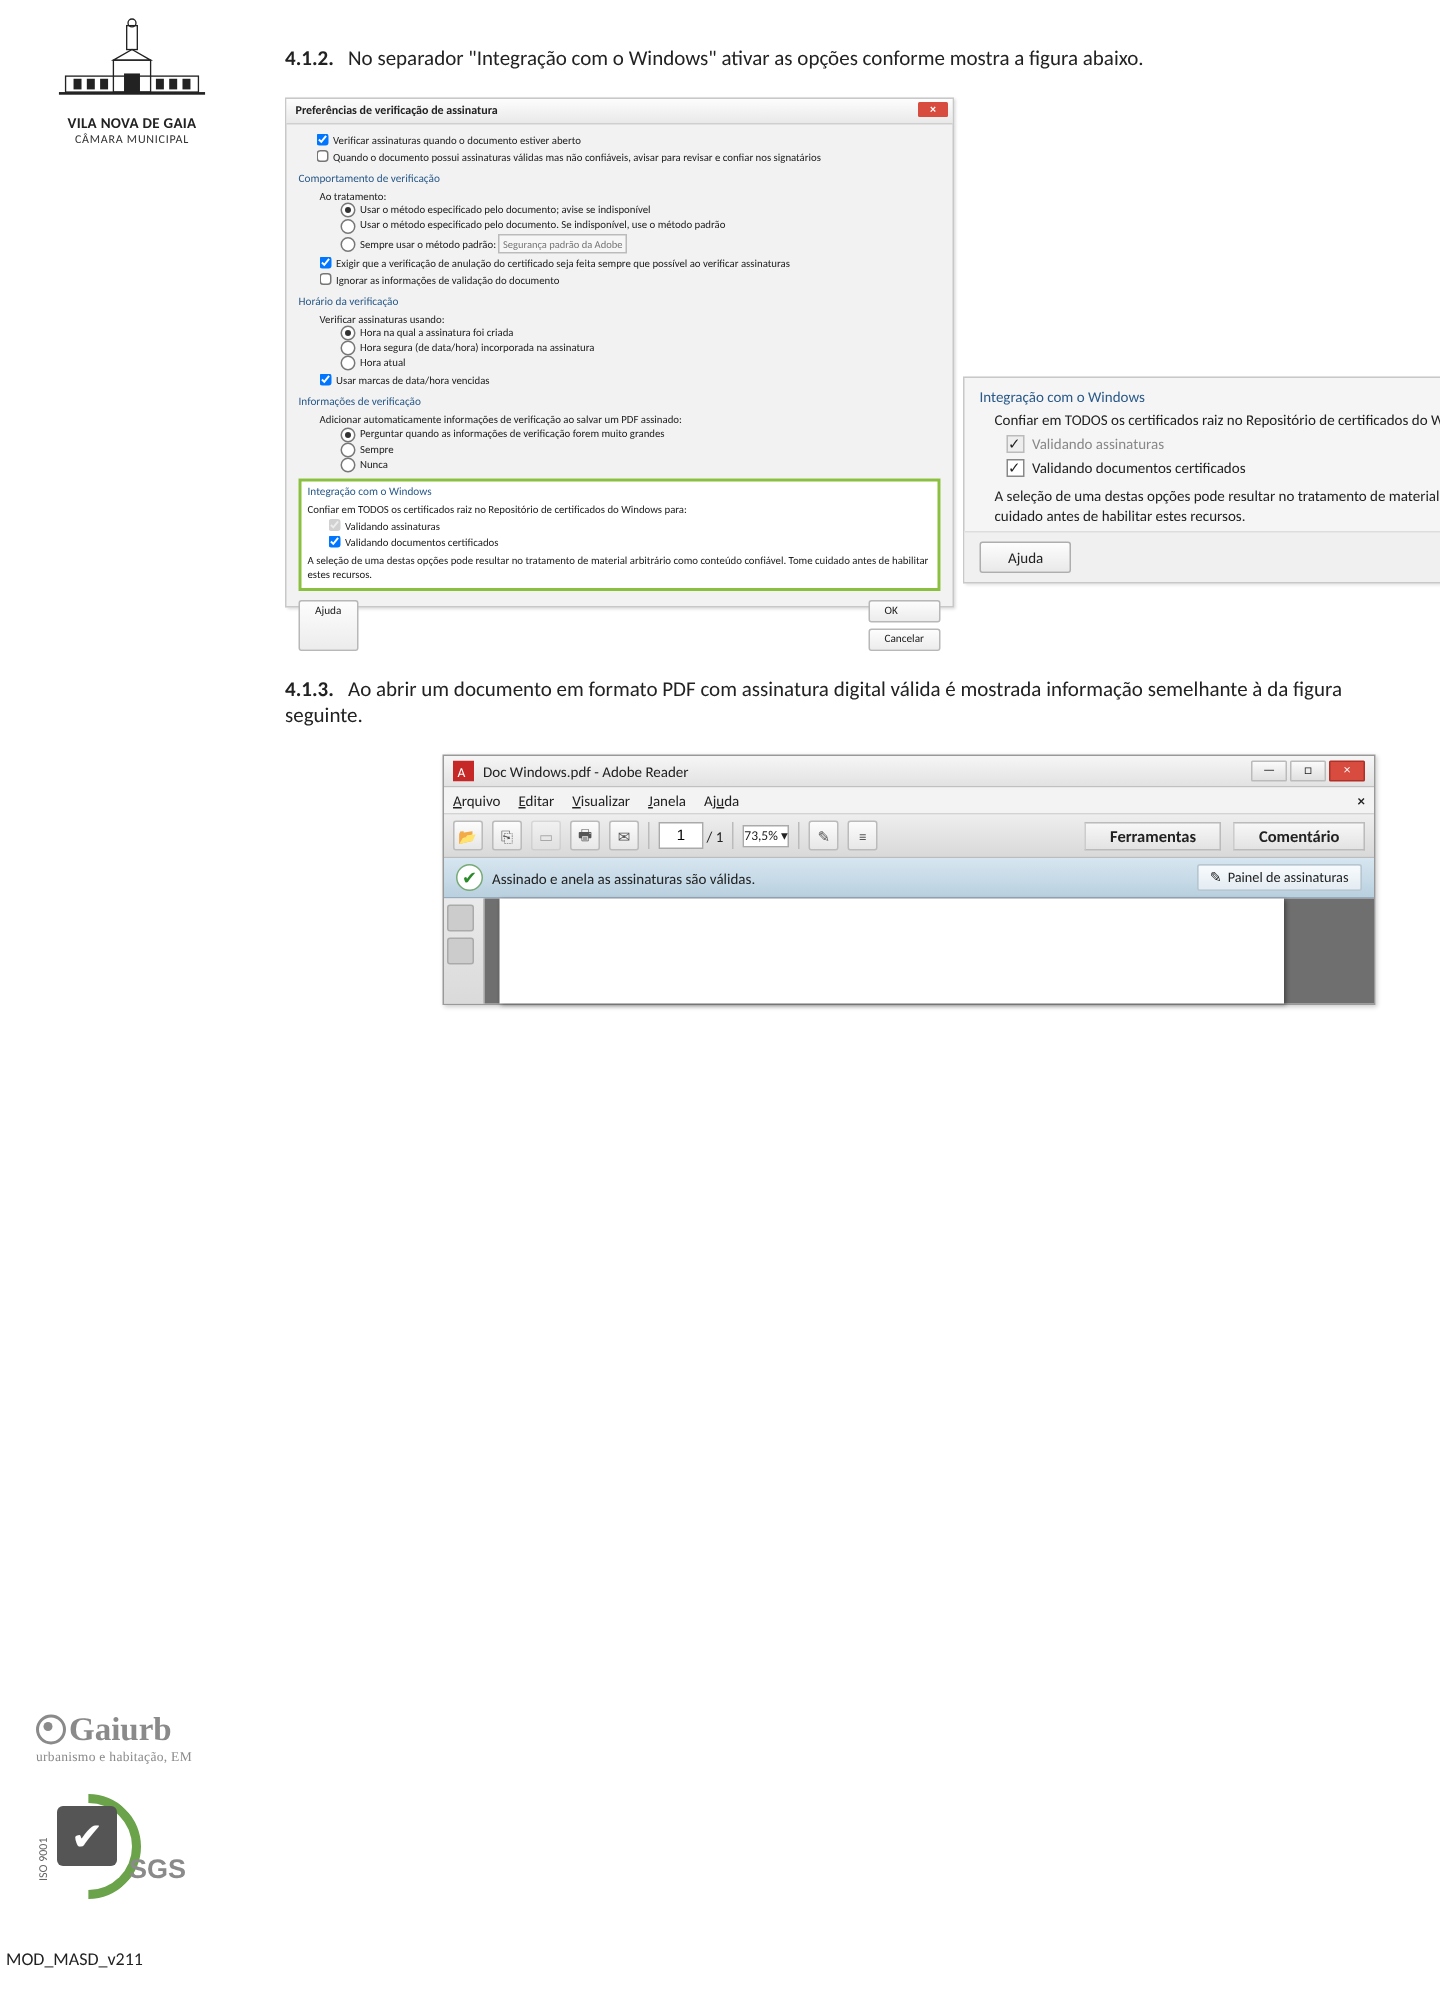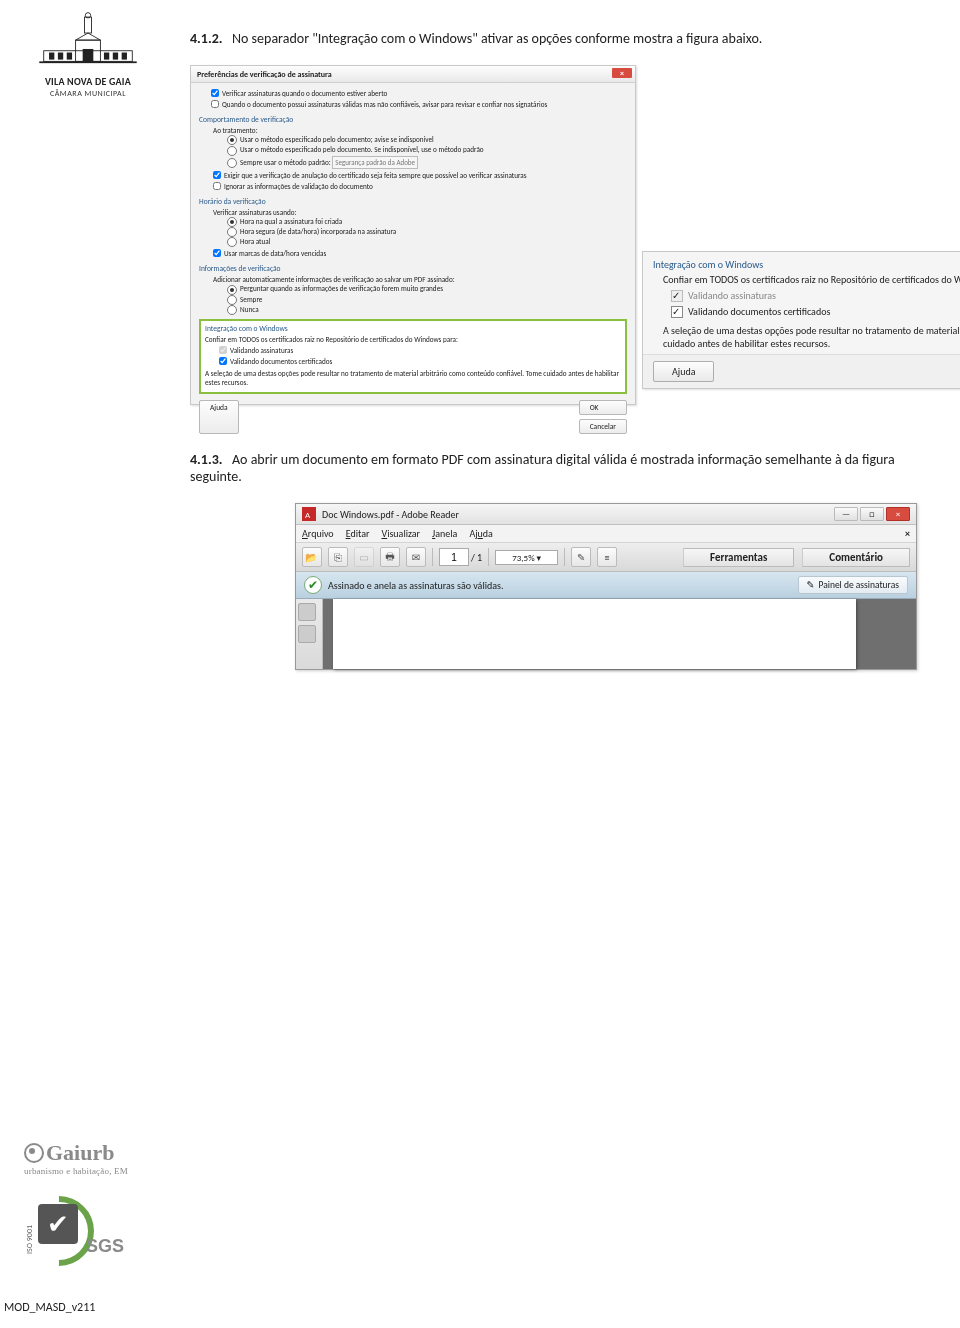--- a/index.html
+++ b/index.html
@@ -166,23 +166,23 @@
   .toolbar {
     background: linear-gradient(#eeeeee,#d9d9d9);
     border-bottom: 1px solid #bcbcbc;
     padding: 4px 6px;
     display:flex; align-items:center; gap:6px;
   }
   .tb-icon { width:18px; height:18px; border:1px solid #bbb; background:linear-gradient(#fcfcfc,#e7e7e7); border-radius:2px; display:flex; align-items:center; justify-content:center; font-size:10px; color:#555;}
   .pagebox { display:flex; align-items:center; gap:2px; font-size:10px; }
   .pagebox input { width:24px; height:14px; font-size:10px; text-align:center; border:1px solid #aaa; }
   .zoombox { display:flex; align-items:center; gap:3px; }
-  .zoombox .zsel { border:1px solid #aaa; background:#fff; padding:1px 16px; font-size:9px; }
+  .zoombox .zsel { border:1px solid #aaa; background:#fff; padding:1px 0; font-size:9px; }
   .tool-right { margin-left:auto; display:flex; gap:8px; }
-  .tool-right .big { font-weight:700; padding:2px 26px; border:1px solid #bbb; border-left:1px solid #ccc; background:linear-gradient(#f7f7f7,#e3e3e3); font-size:11px; }
+  .tool-right .big { font-weight:700; padding:2px 16px; border:1px solid #bbb; border-left:1px solid #ccc; background:linear-gradient(#f7f7f7,#e3e3e3); font-size:11px; }
   .sigbar {
     display:flex; align-items:center; justify-content:space-between;
     background: linear-gradient(#d7e6f0, #b9d0df);
     border-bottom:1px solid #9ab;
     padding: 4px 8px;
     font-size: 10px;
   }
   .sigbar-left { display:flex; align-items:center; gap:6px; }
   .sig-check { width:16px; height:16px; border-radius:50%; background:#fff; border:1px solid #7a7; color:#2a8a2a; display:flex; align-items:center; justify-content:center; font-size:12px; }
   .panel-btn {

